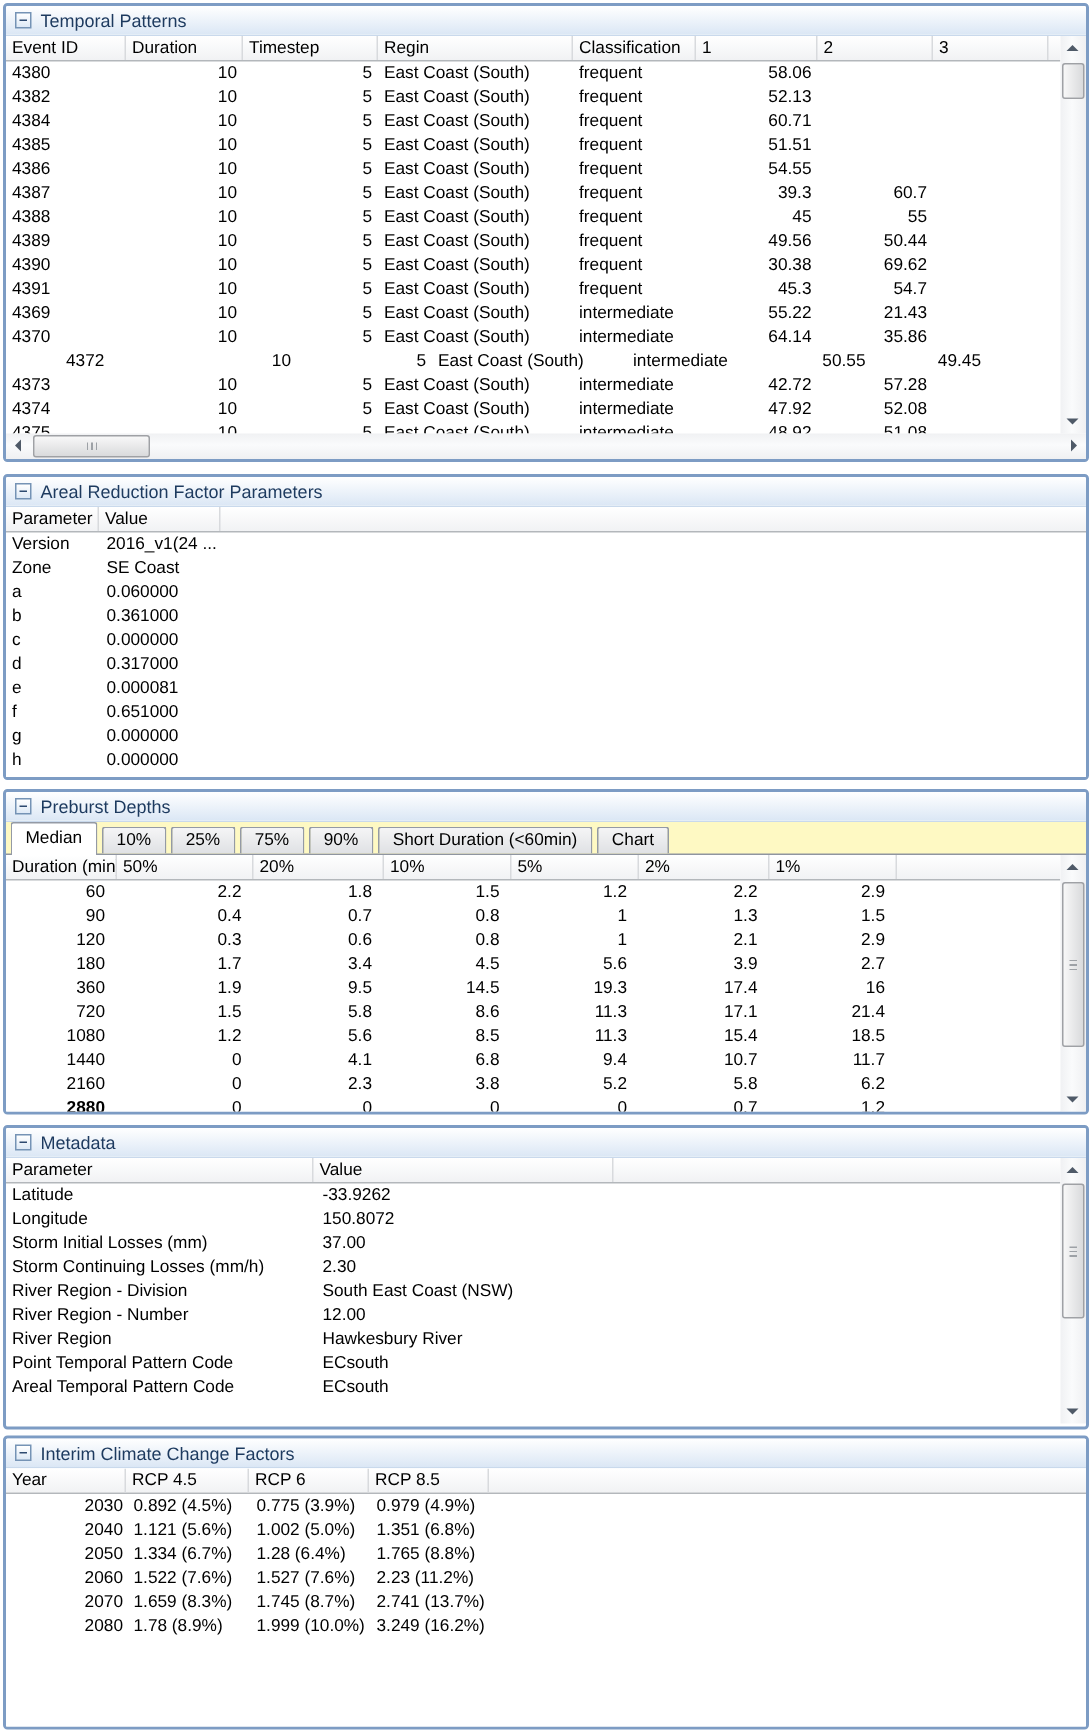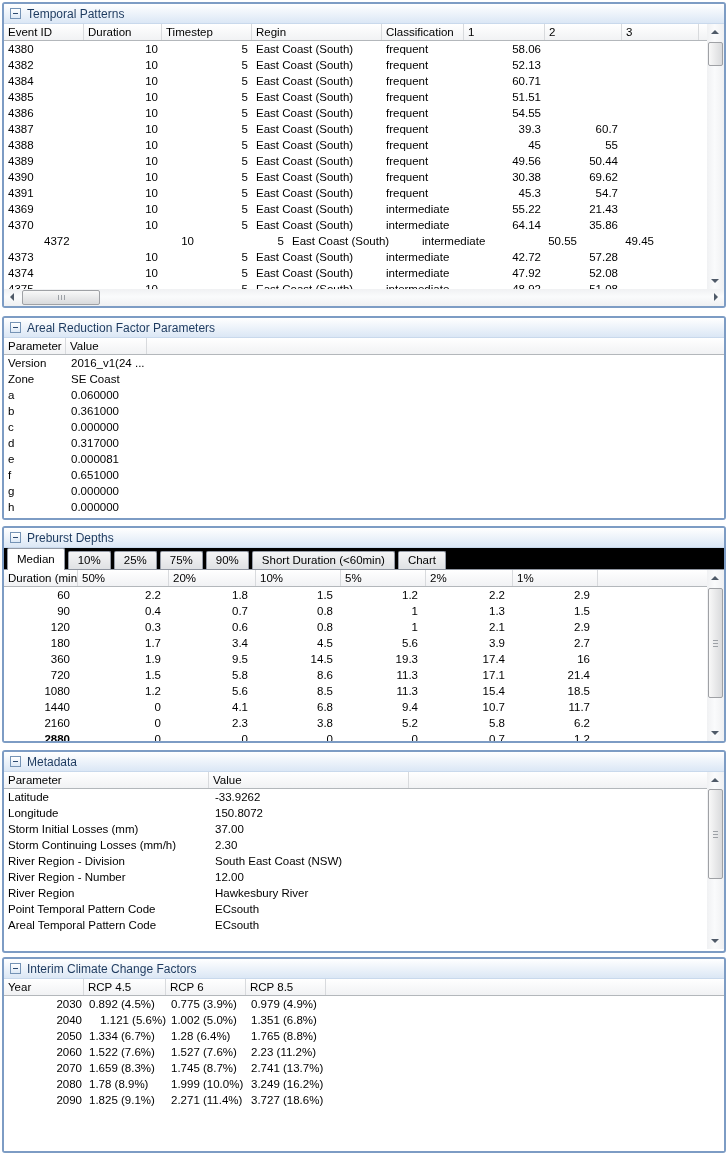--- a/index.html
+++ b/index.html
@@ -37,21 +37,21 @@
   .td.r{text-align:right;padding-right:4px;}
   #pb-grid .td.r{padding-right:8px;}
   #md-grid .td:nth-child(2){padding-left:6px;}
   #arf-grid .td:nth-child(2){padding-left:5px;}
   #cl-grid .td:nth-child(1){padding-right:2px;}
   #cl-grid .td.l{padding-left:5px;}
   
   .tabbar{
     position:absolute;left:0;width:720px;height:22px;box-sizing:border-box;
     display:flex;align-items:flex-end;padding-left:3px;
-    border-bottom:1px solid #8f95a0;background:#000000;font-size:11.5px;
+    border-bottom:1px solid #8f95a0;background:#fef9c3;font-size:11.5px;
   }
   .tab{
     height:18px;line-height:17px;padding:0 9px;margin-right:3px;box-sizing:border-box;
     background:linear-gradient(#f5f5f6,#dfe1e4);
     border:1px solid #949aa5;border-bottom:none;border-radius:2px 2px 0 0;
     white-space:nowrap;position:relative;
   }
   .tab.active{
     height:22px;line-height:20px;background:#fff;margin-bottom:-1px;z-index:2;
   }
@@ -543,21 +543,21 @@
       </div>
       <div>
         <div class="tr">
           <div class="td r" style="width: 80px;">2030</div>
           <div class="td l" style="width: 82px;">0.892 (4.5%)</div>
           <div class="td l" style="width: 80px;">0.775 (3.9%)</div>
           <div class="td l" style="width: 80px;">0.979 (4.9%)</div>
         </div>
         <div class="tr">
           <div class="td r" style="width: 80px;">2040</div>
-          <div class="td l" style="width: 82px; text-align: right;">1.121 (5.6%)</div>
+          <div class="td l" style="width: 82px;">1.121 (5.6%)</div>
           <div class="td l" style="width: 80px;">1.002 (5.0%)</div>
           <div class="td l" style="width: 80px;">1.351 (6.8%)</div>
         </div>
         <div class="tr">
           <div class="td r" style="width: 80px;">2050</div>
           <div class="td l" style="width: 82px;">1.334 (6.7%)</div>
           <div class="td l" style="width: 80px;">1.28 (6.4%)</div>
           <div class="td l" style="width: 80px;">1.765 (8.8%)</div>
         </div>
         <div class="tr">
@@ -571,21 +571,15 @@
           <div class="td l" style="width: 82px;">1.659 (8.3%)</div>
           <div class="td l" style="width: 80px;">1.745 (8.7%)</div>
           <div class="td l" style="width: 80px;">2.741 (13.7%)</div>
         </div>
         <div class="tr">
           <div class="td r" style="width: 80px;">2080</div>
           <div class="td l" style="width: 82px;">1.78 (8.9%)</div>
           <div class="td l" style="width: 80px;">1.999 (10.0%)</div>
           <div class="td l" style="width: 80px;">3.249 (16.2%)</div>
         </div>
-        <div class="tr">
-          <div class="td r" style="width: 80px;">2090</div>
-          <div class="td l" style="width: 82px;">1.825 (9.1%)</div>
-          <div class="td l" style="width: 80px;">2.271 (11.4%)</div>
-          <div class="td l" style="width: 80px;">3.727 (18.6%)</div>
-        </div>
       </div>
     </div>
 </div>
 
 </body></html>

